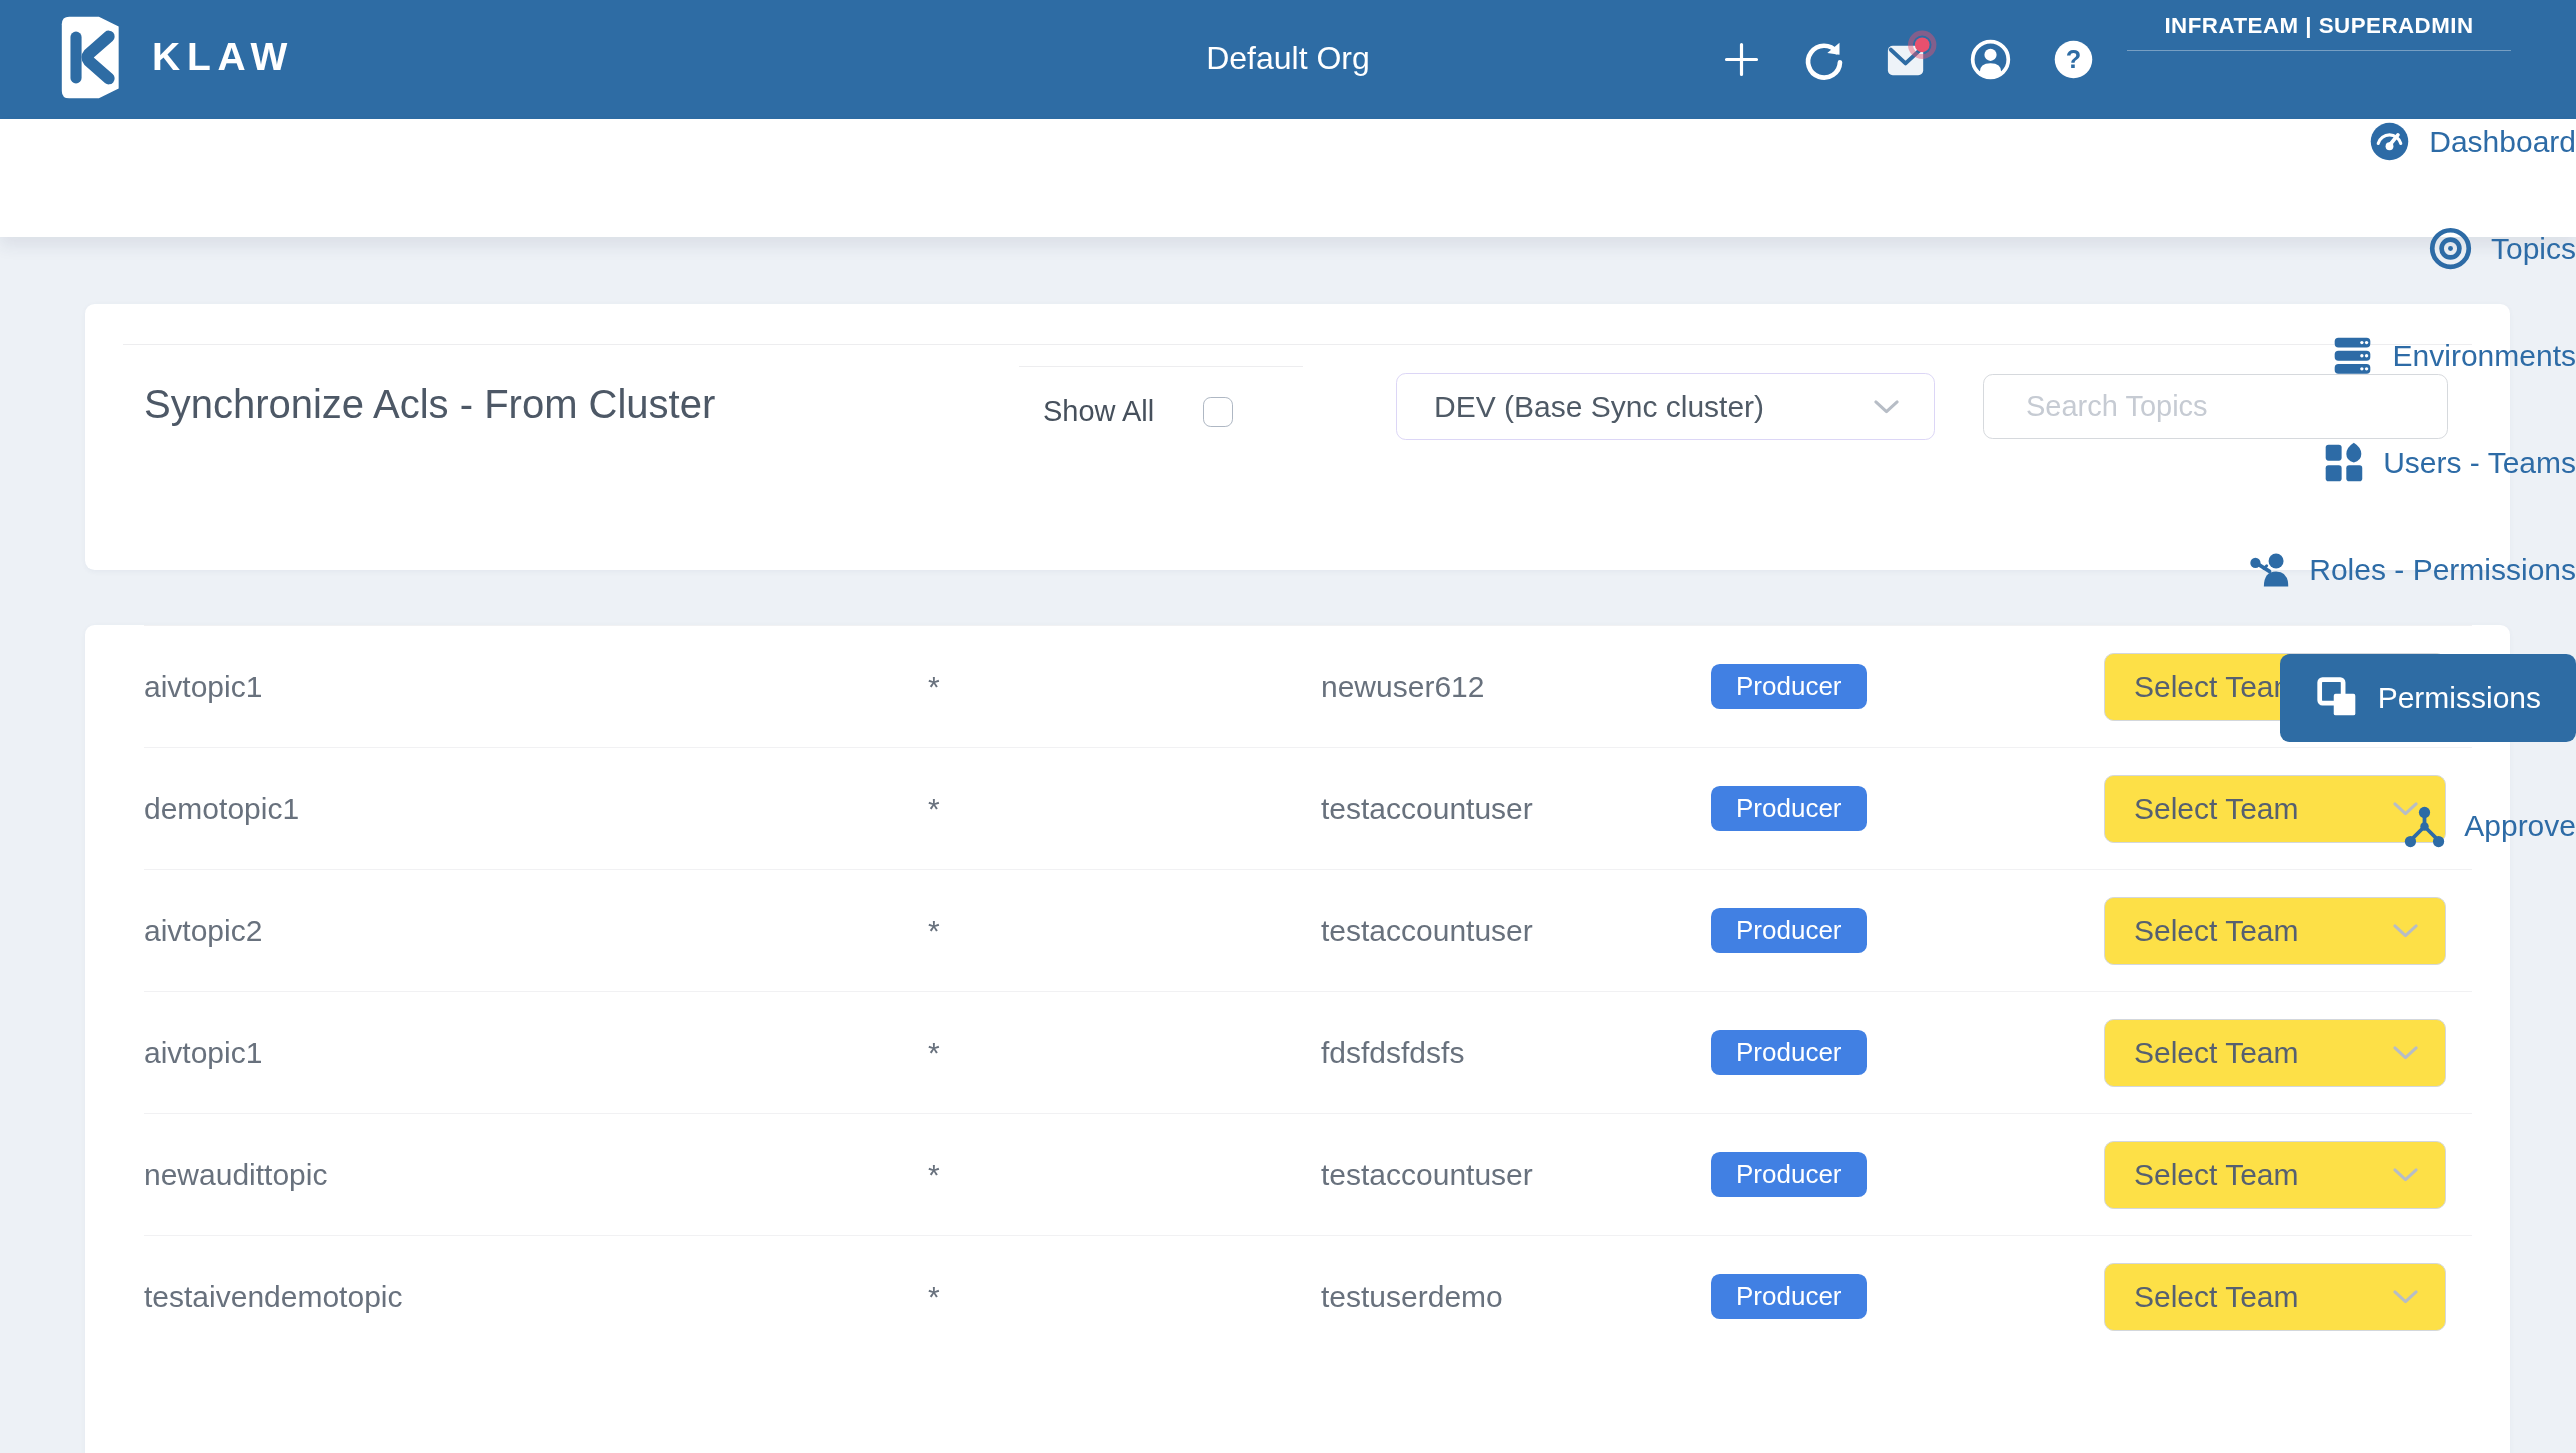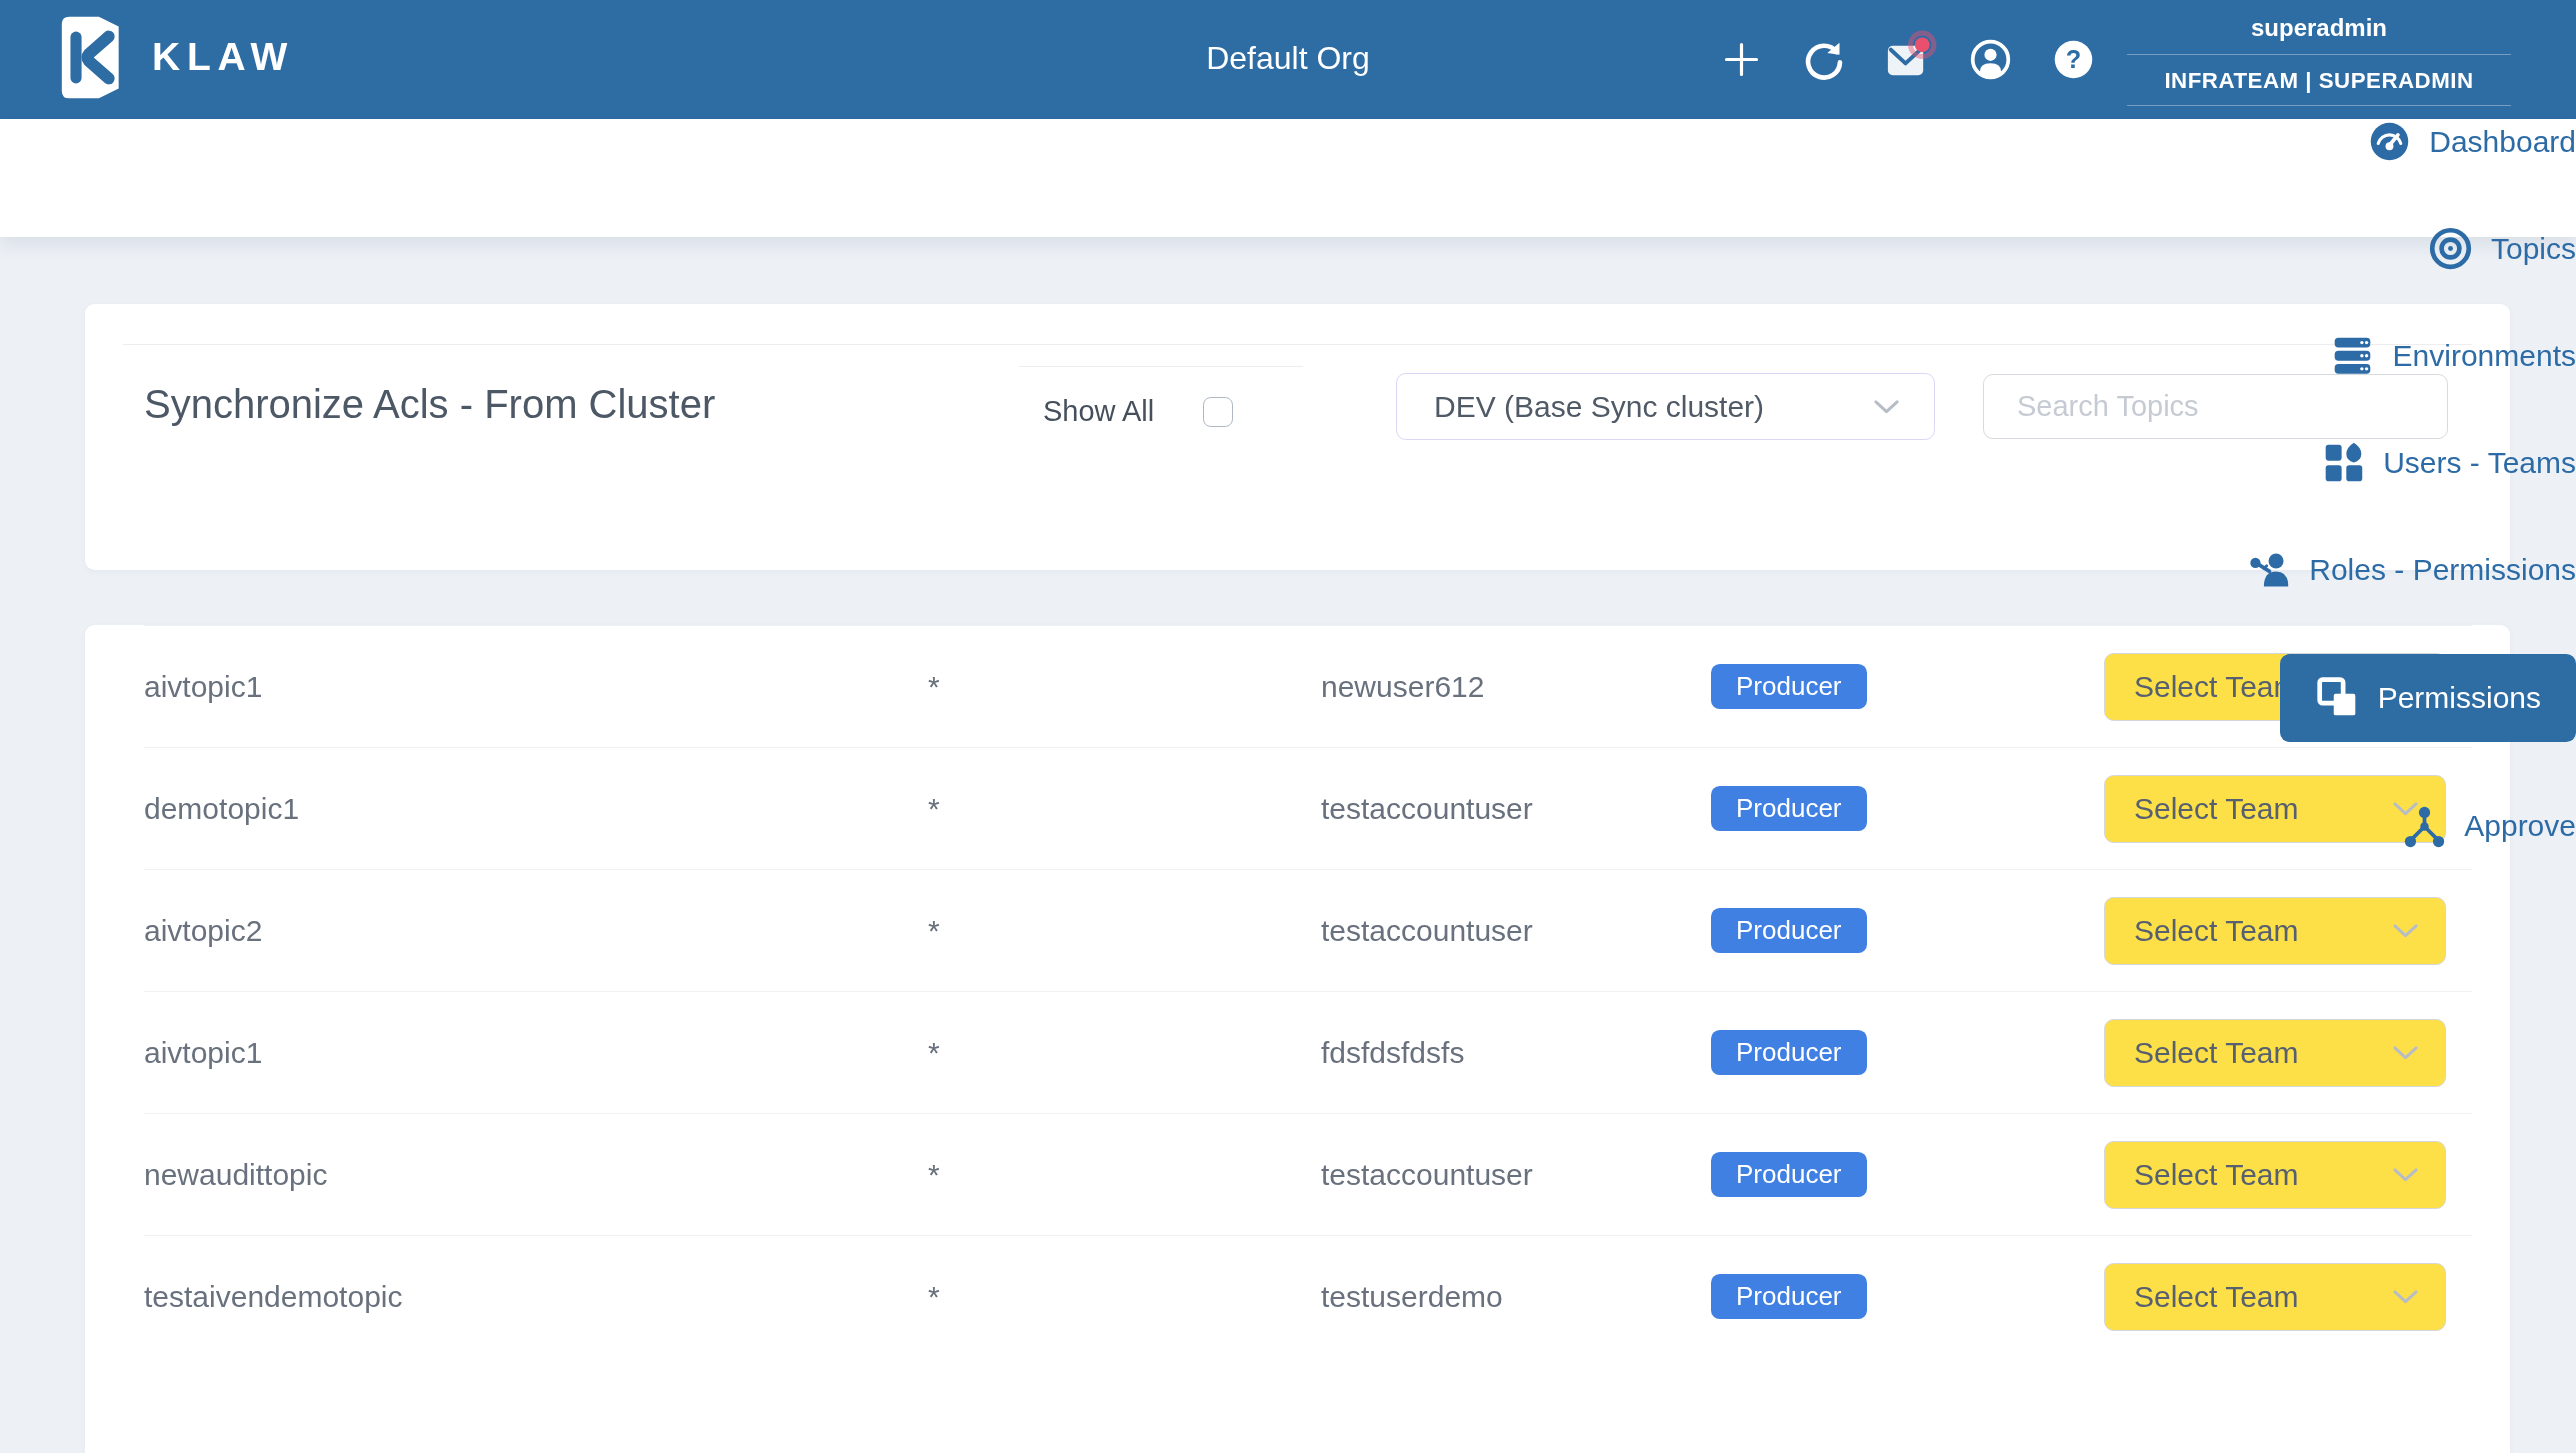--- a/index.html
+++ b/index.html
@@ -36,21 +36,21 @@
   .filter-topline { position:absolute; left:38px; right:38px; top:40px; height:1px; background:#ededef; }
   .page-title { position:absolute; left:59px; top:78px; font-size:40px; font-weight:500; color:#4d5866; }
   .showall-topline { position:absolute; left:934px; top:62px; width:284px; height:1px; background:#ededef; }
   .show-all { position:absolute; left:958px; top:91px; display:flex; align-items:center; gap:49px; }
   .show-all-label { font-size:29px; font-weight:500; color:#46505c; }
   .checkbox { width:30px; height:30px; border:1.9px solid #aeb7c3; border-radius:7.8px; background:#fff; }
   .cluster-select { position:absolute; left:1311px; top:69px; width:539px; height:67px; border:1.9px solid #dcd6f6;
                     border-radius:9.7px; display:flex; align-items:center; justify-content:space-between;
                     padding:0 33px 0 37px; font-size:30px; color:#4f5a66; background:#fff; cursor:pointer; }
   .search-input { position:absolute; left:1898px; top:70px; width:465px; height:65px; border:1.9px solid #d6d9dd;
-                  border-radius:9.7px; font-size:29px; padding:0 33px; color:#4f5a66; outline:none; font-family:inherit; }
+                  border-radius:9.7px; font-size:29px; padding:0 42px; color:#4f5a66; outline:none; font-family:inherit; }
   .search-input::placeholder { color:#c6cbd3; }
 
   
   .table-card { top:625px; height:962px; padding:0 38px 0 59px; }
   .thead, .trow { display:grid; grid-template-columns:392px 392px 393px 390px 393px 1fr; align-items:center; }
   .thead { height:130px; font-size:30px; font-weight:700; color:#3e7edc; }
   .trow { height:122px; border-top:1px solid #f1f1f3; font-size:30px; color:#68717d; }
   .badge { display:inline-block; padding:6.8px 25px; border-radius:8.7px; background:#4180e3; color:#fff; font-size:26px; font-weight:500; }
   .team-select { width:342px; height:68px; border:1.9px solid #d3d7dc; border-radius:9.7px; background:#fde047;
                  display:flex; align-items:center; justify-content:space-between; padding:0 25px 0 29px;
@@ -102,21 +102,20 @@
     </button>
     <button class="icon-btn">
       <svg width="45" height="45" viewBox="0 0 48 48">
         <circle cx="24" cy="24" r="20" fill="#fff"></circle>
         <text x="24" y="33" text-anchor="middle" font-size="27" font-weight="700" fill="#2e6ca4">?</text>
       </svg>
     </button>
   </div>
 
   <div class="user-block">
-    <div class="user-line1">superadmin</div>
     <div class="user-line2">INFRATEAM | SUPERADMIN</div>
   </div>
 </div>
 
 <div class="navbar">
 
   <div class="nav-item">
     <svg width="45" height="45" viewBox="0 0 48 48">
       <circle cx="24" cy="24" r="20" fill="#2d6ba6"></circle>
       <path d="M12 26 A12.5 12.5 0 0 1 36 26" stroke="#fff" stroke-width="3.4" fill="none" stroke-linecap="round"></path>

